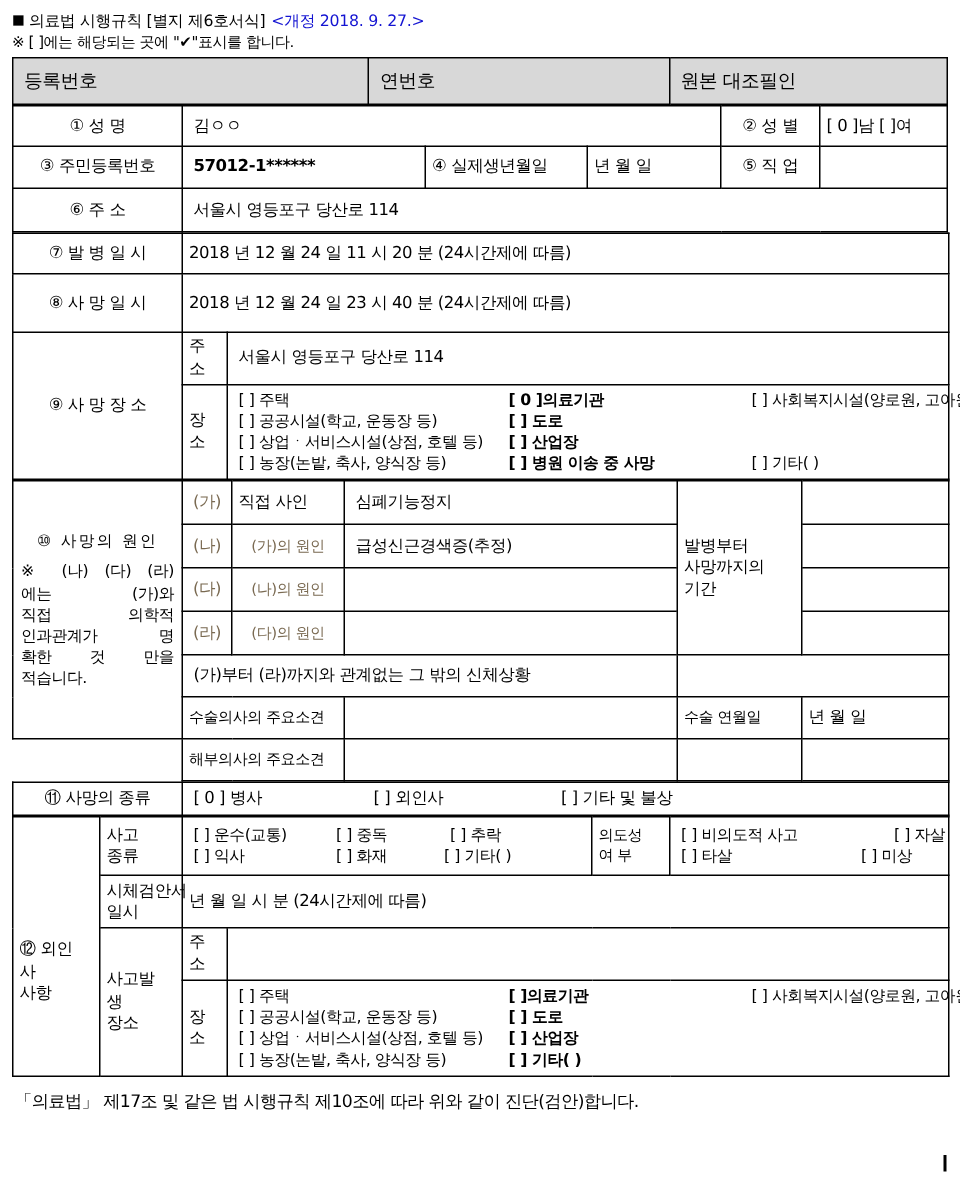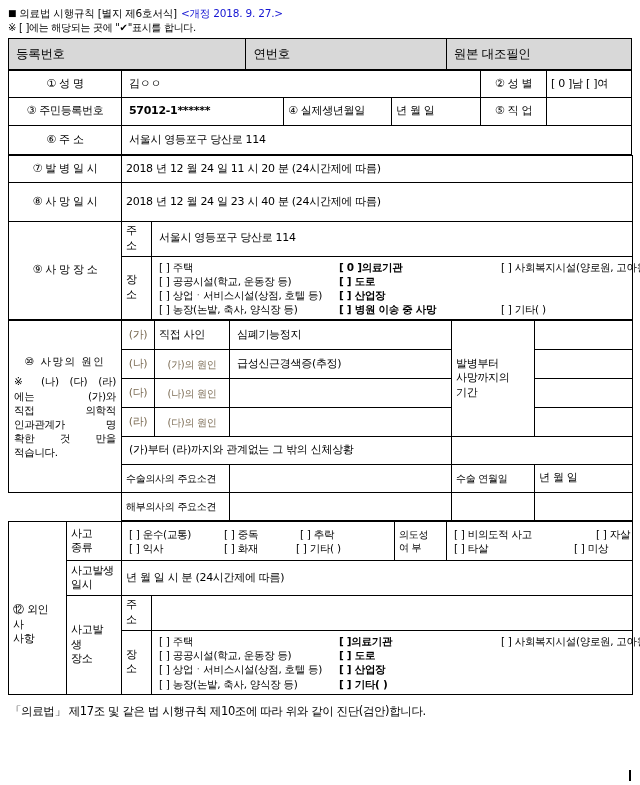--- a/index.html
+++ b/index.html
@@ -236,20 +236,34 @@
     <tr>
       <td style="border:none"></td>
       <td class="ctr small" colspan="2" style="height:23px">해부의사의 주요소견</td>
       <td></td>
       <td></td>
       <td></td>
     </tr>
   </tbody>
     </table>
 
+  <table class="frm">
+    <colgroup>
+        <col style="width:113px">
+        <col style="width:511px">
+      </colgroup>
+    <tbody>
+        <tr style="height:22px">
+      <td class="lbl-tight">⑪ 사망의 종류</td>
+      <td class="val nowrap">
+        <span style="display:inline-block;width:120px"><span>[ 0 ]</span> <span>병사</span></span><span style="display:inline-block;width:125px"><span>[   ]</span> <span>외인사</span></span><span><span>[   ]</span> <span>기타 및 불상</span></span>
+      </td>
+    </tr>
+  </tbody>
+    </table>
 
   <table class="frm">
     <colgroup>
       <col style="width:58px">
         <col style="width:55px">
         <col style="width:30px">
       <col style="width:243px">
         <col style="width:52px">
         <col style="width:186px">
     </colgroup>
@@ -280,21 +294,21 @@
         <span class="row">
           <span style="display:inline-block;width:142px"><span>[   ]</span> <span>비의도적 사고</span></span><span><span>[   ]</span> <span>자살</span></span>
         </span>
         <span class="row">
           <span style="display:inline-block;width:120px"><span>[   ]</span> <span>타살</span></span><span><span>[   ]</span> <span>미상</span></span>
         </span>
       </td>
     </tr>
     <tr>
       <td class="vlabel" style="height:30px">
-        <span style="display:block">사고발생</span>
+        <span style="display:block">시체검안서</span>
         <span style="display:block">일시</span>
       </td>
       <td class="ctr sp" colspan="4">년       월       일       시       분 (24시간제에 따름)</td>
     </tr>
     <tr>
       <td class="vlabel" rowspan="2">
         <span style="display:block">사고발</span>
         <span style="display:block">생</span>
         <span style="display:block">장소</span>
       </td>

